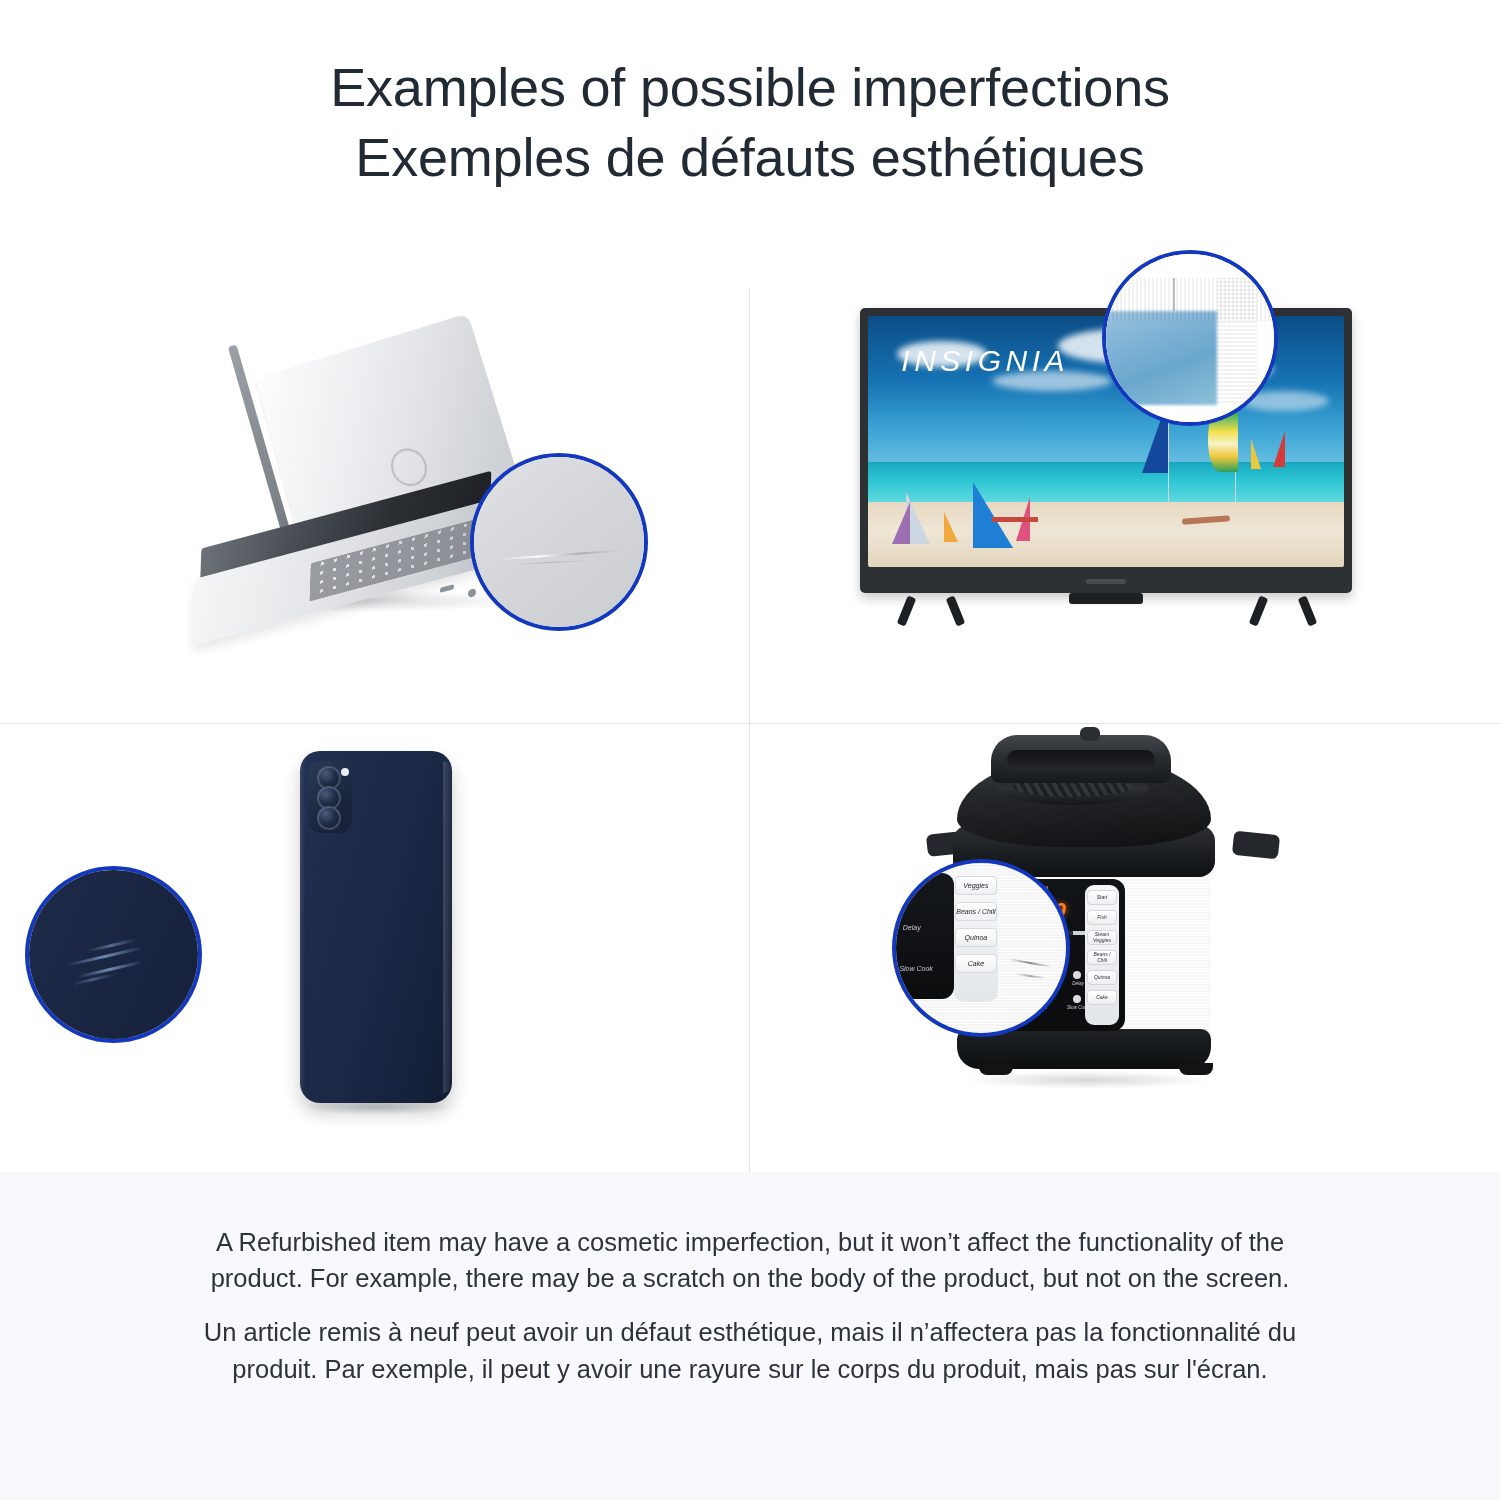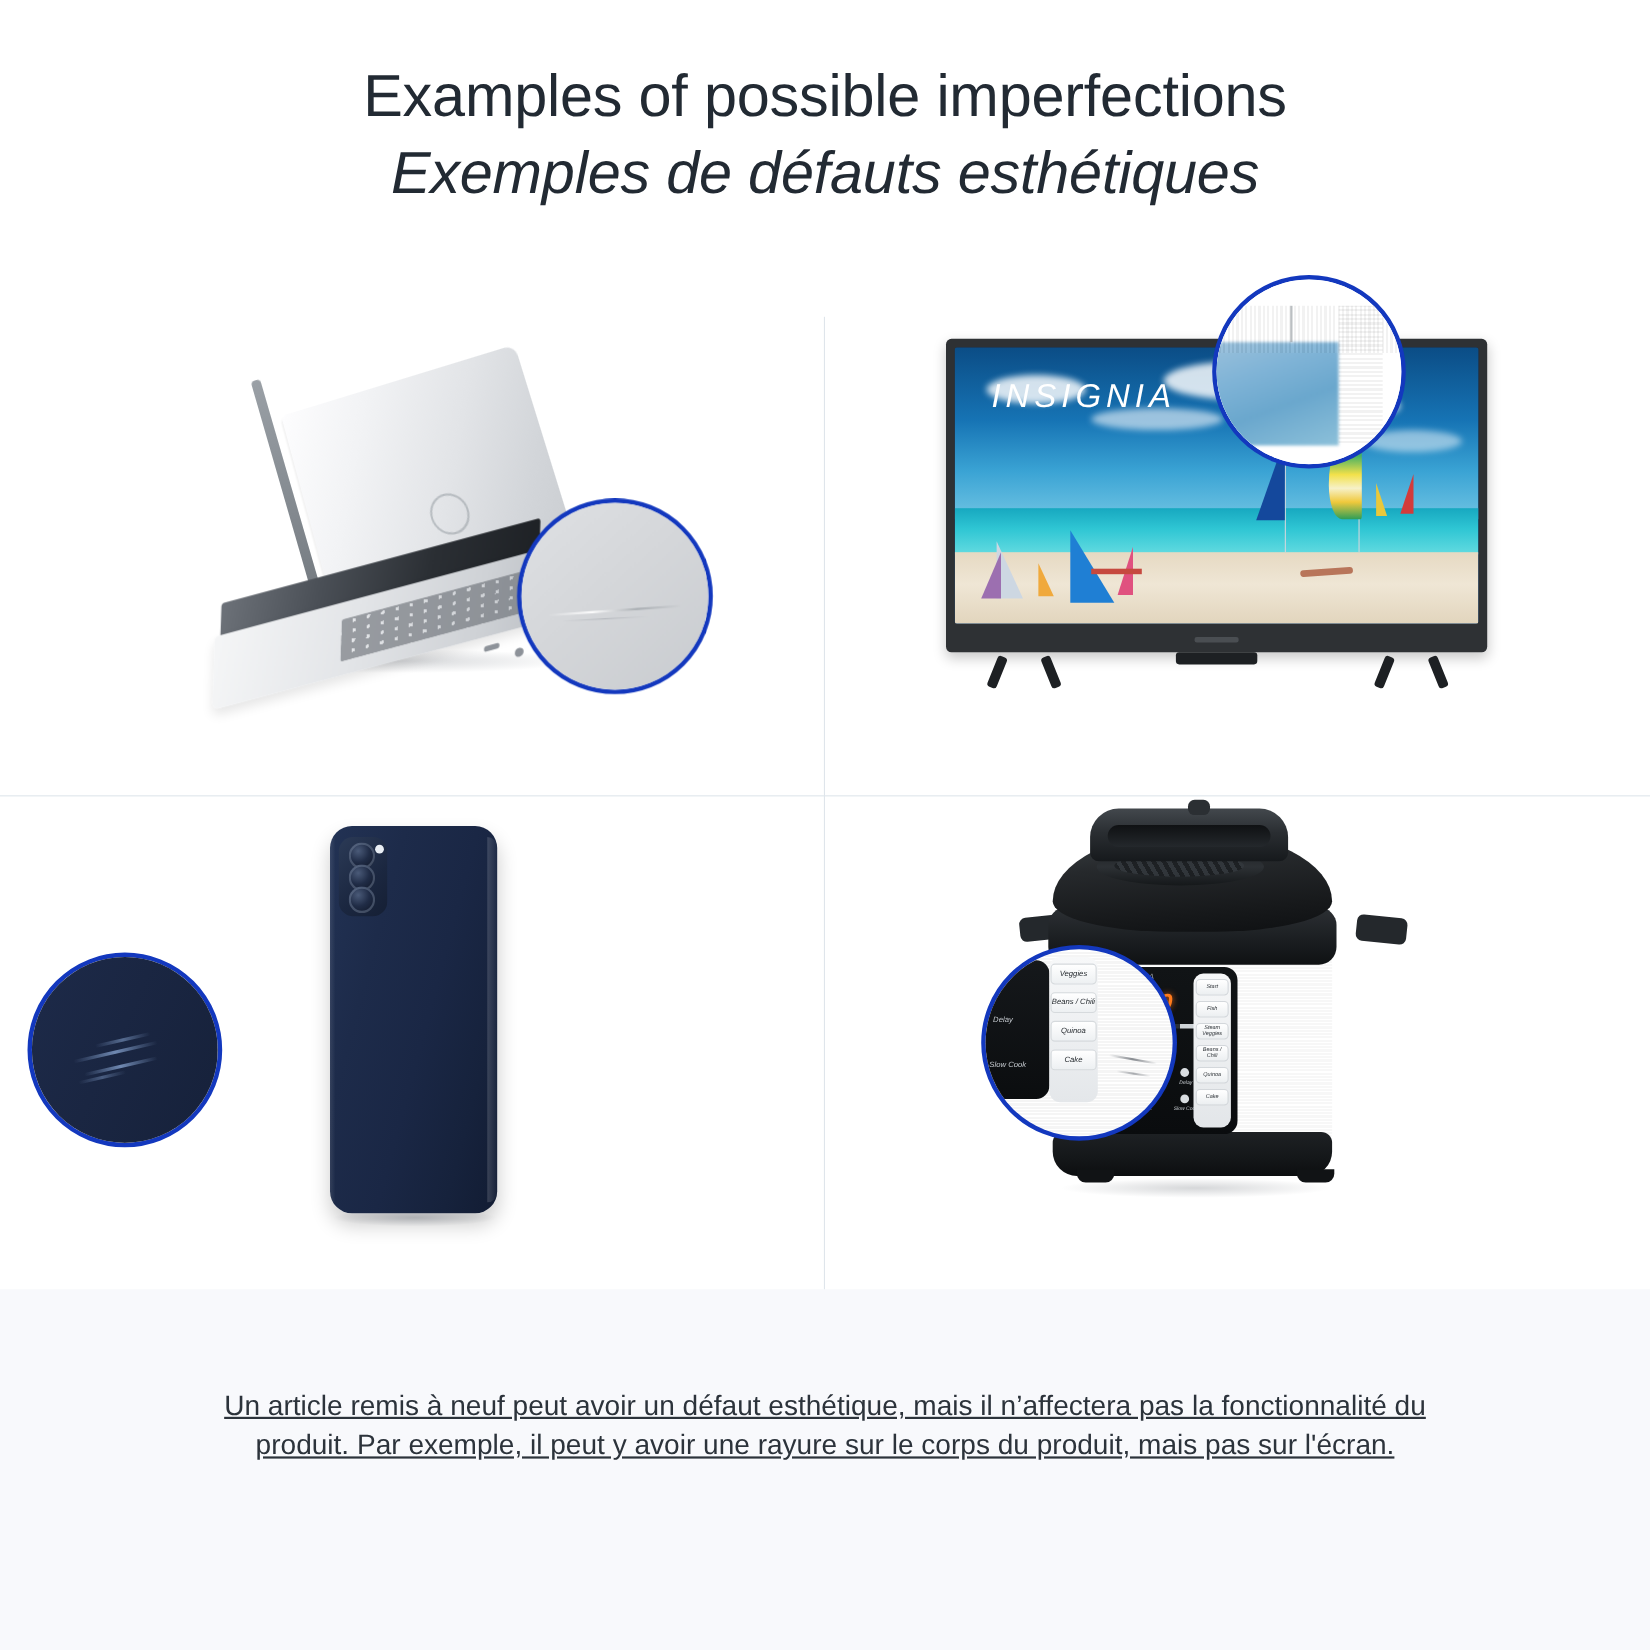--- a/index.html
+++ b/index.html
@@ -11,21 +11,21 @@
     position:relative;
   }
   .page{position:absolute;inset:0;display:flex;flex-direction:column;}
 
   
   .header{height:250px;display:flex;flex-direction:column;align-items:center;justify-content:flex-start;padding-top:58px;box-sizing:border-box;}
   .title-en,.title-fr{
     color:#222a33;font-size:54px;line-height:1.08;font-weight:400;
     letter-spacing:-0.2px;white-space:nowrap;
   }
-  .title-fr{margin-top:12px;font-style:italic;}
+  .title-fr{margin-top:12px;}
 
   
   .grid{position:relative;height:922px;}
   .vdiv{position:absolute;left:749px;top:38px;width:1px;height:884px;background:#dfe5eb;}
   .hdiv{position:absolute;left:0;top:473px;width:100%;height:1px;background:#dfe5eb;}
   .cell{position:absolute;width:750px;height:461px;overflow:hidden;}
   .cell.tl{left:0;top:0;}
   .cell.tr{left:750px;top:0;}
   .cell.bl{left:0;top:461px;}
   .cell.br{left:750px;top:461px;}
@@ -209,21 +209,21 @@
     display:flex;align-items:center;justify-content:center;color:#23282d;font-size:7px;text-align:center;line-height:1.05;}
   .mag-cook .ptxt{position:absolute;color:#c6cbd0;font-size:7px;}
   .mag-cook .ckscr{position:absolute;left:66%;top:58%;width:26%;height:2px;transform:rotate(10deg);
     background:linear-gradient(90deg,rgba(90,96,104,0),rgba(70,76,84,.65),rgba(90,96,104,0));}
   .mag-cook .ckscr2{position:absolute;left:70%;top:66%;width:18%;height:1.5px;transform:rotate(8deg);
     background:linear-gradient(90deg,rgba(90,96,104,0),rgba(80,86,94,.5),rgba(90,96,104,0));}
 
   
   .footer{background:#f8f9fc;flex:1;padding:52px 150px 0 150px;box-sizing:border-box;}
   .para{color:#2c333b;font-size:25.5px;line-height:1.42;text-align:center;margin:0 auto;max-width:1130px;}
-  .para.fr{margin-top:36px;text-decoration:underline;}
+  .para.fr{margin-top:18px;}
 </style>
 </head>
 <body>
 
 <div class="page">
 
   <div class="header">
     <div class="title-en">Examples of possible imperfections</div>
     <div class="title-fr">Exemples de défauts esthétiques</div>
   </div>
@@ -397,16 +397,17 @@
             </div>
             <div class="ckscr"></div>
             <div class="ckscr2"></div>
           </div>
         </div>
       </div>
     </div>
   </div>
 
   <div class="footer">
+    <p class="para en">A Refurbished item may have a cosmetic imperfection, but it won’t affect the functionality of the product. For example, there may be a scratch on the body of the product, but not on the screen.</p>
     <p class="para fr">Un article remis à neuf peut avoir un défaut esthétique, mais il n’affectera pas la fonctionnalité du produit. Par exemple, il peut y avoir une rayure sur le corps du produit, mais pas sur l'écran.</p>
   </div>
 
 </div>
 
 </body></html>

